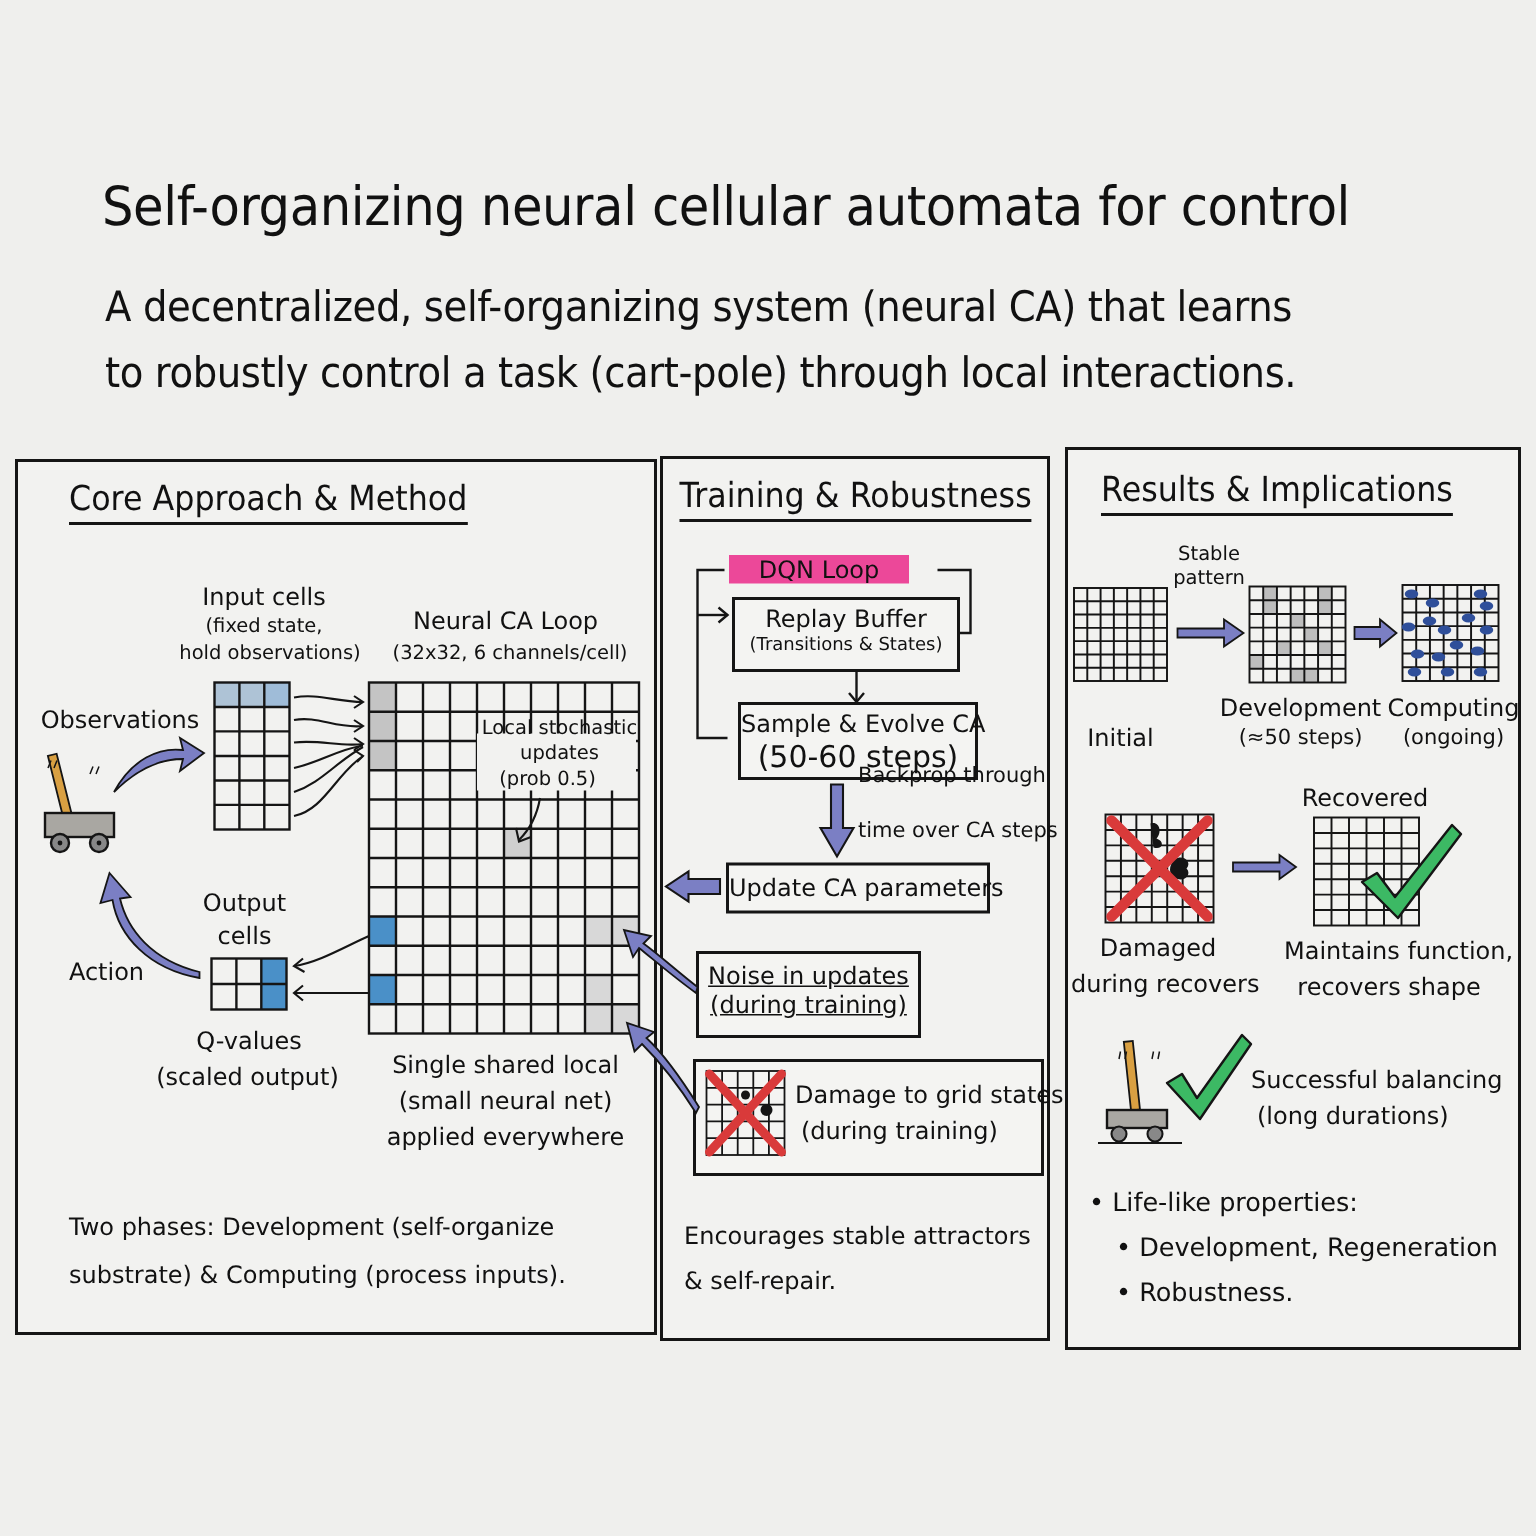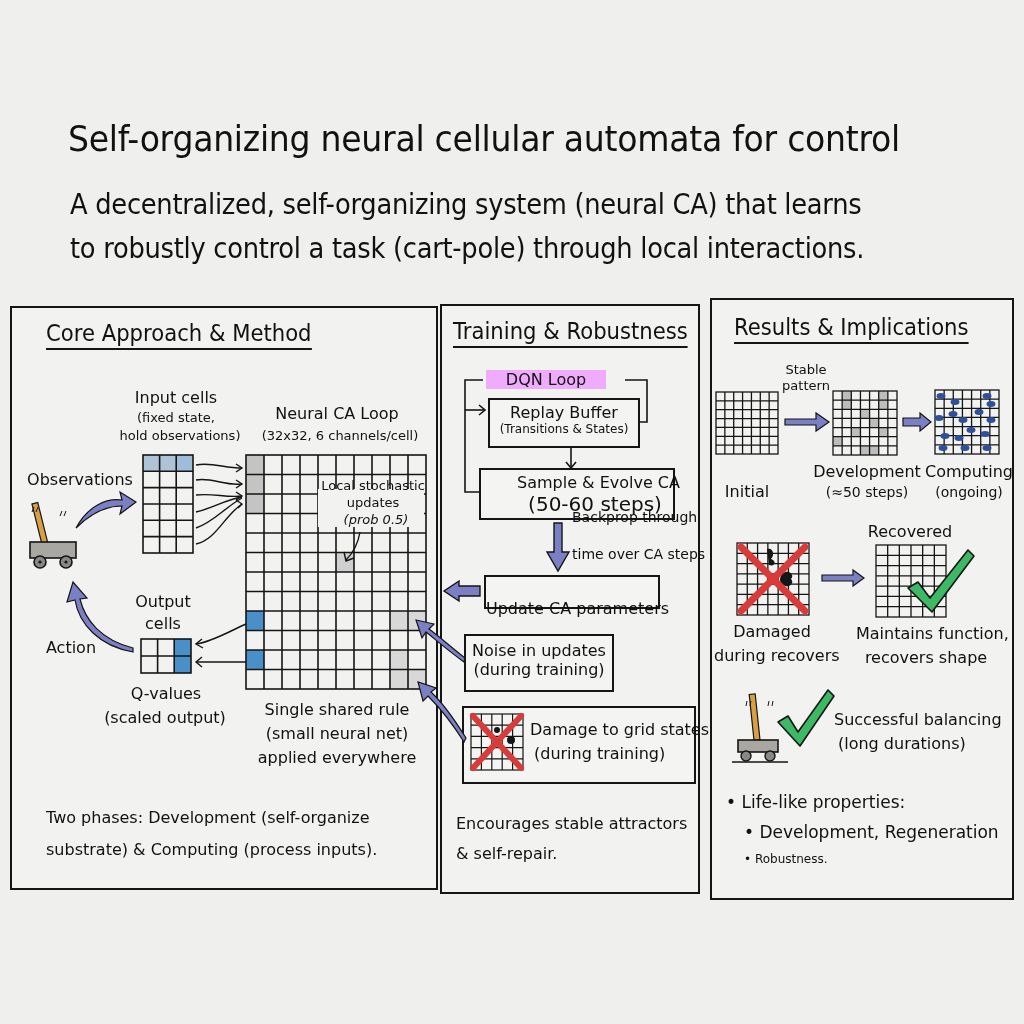--- a/index.html
+++ b/index.html
@@ -107,21 +107,21 @@
       <line x1="0" y1="136.5" x2="180" y2="136.5"></line>
       <line x1="0" y1="156" x2="180" y2="156"></line>
       <line x1="0" y1="175.5" x2="180" y2="175.5"></line>
       <line x1="0" y1="195" x2="180" y2="195"></line>
       <line x1="0" y1="214.5" x2="180" y2="214.5"></line>
     </g>
   <rect x="72" y="34" width="106" height="38" fill="#f2f2f0"></rect>
 </svg>
 <div class="abs lbl-s" style="left:318px; top:478px; width:110px;">Local stochastic</div>
 <div class="abs lbl-s" style="left:318px; top:495px; width:110px;">updates</div>
-<div class="abs lbl-s" style="left:321px; top:512px; width:110px;font-style:italic;">(prob 0.5)</div>
+<div class="abs lbl-s" style="left:310px; top:512px; width:110px;">(prob 0.5)</div>
 <svg class="abs" style="left:340px; top:530px;" width="30" height="36">
   <path d="M20 2 C18 14 12 24 6 30" stroke="#151515" stroke-width="1.4" fill="none"></path>
   <path d="M4 22 L6 31 L14 28" stroke="#151515" stroke-width="1.4" fill="none"></path>
 </svg>
 
 <svg class="abs" style="left:24px; top:498px;" width="60" height="80" viewBox="0 0 60 80">
   <rect x="18" y="4" width="6" height="42" fill="#d9a042" stroke="#151515" stroke-width="1.2" transform="rotate(-14 21 46)"></rect>
   <path d="M8 14 l2 -5 M12 14 l2 -5 M36 18 l2 -5 M40 18 l2 -5" stroke="#151515" stroke-width="1"></path>
   <rect x="6" y="44" width="46" height="16" fill="#a9a7a2" stroke="#151515" stroke-width="1.6"></rect>
   <circle cx="16" cy="64" r="6" fill="#888" stroke="#151515" stroke-width="1.6"></circle>
@@ -157,67 +157,67 @@
     <path d="M54 4 C40 10 20 22 4 24"></path>
       <path d="M10 19 L4 24 L11 28"></path>
     <path d="M54 42 L4 42"></path>
       <path d="M10 37 L4 42 L10 47"></path>
   </g>
 </svg>
 
 <div class="abs lbl" style="left:116px; top:684px; width:100px;">Q-values</div>
 <div class="abs lbl" style="left:100px; top:708px; width:130px;">(scaled output)</div>
 
-<div class="abs lbl" style="left:252px; top:700px; width:170px;">Single shared rule</div>
+<div class="abs lbl" style="left:252px; top:700px; width:170px;">Single shared local</div>
 <div class="abs lbl" style="left:252px; top:724px; width:170px;">(small neural net)</div>
 <div class="abs lbl" style="left:252px; top:748px; width:170px;">applied everywhere</div>
 
 <div class="abs lbl" style="left:46px; top:808px; text-align:left;">Two phases: Development (self-organize</div>
 <div class="abs lbl" style="left:46px; top:840px; text-align:left;">substrate) &amp; Computing (process inputs).</div>
 
 <div class="abs panel" style="left:440px; top:304px; width:256px; height:586px;"></div>
 <div class="abs ptitle" style="left:453px; top:318px;">Training &amp; Robustness</div>
 
 <svg class="abs" style="left:455px; top:370px;" width="210" height="130" viewBox="0 0 210 130">
   <g stroke="#151515" stroke-width="1.6" fill="none">
     <path d="M28 10 L10 10 L10 122 L30 122"></path>
     <path d="M10 40 L30 40"></path>
       <path d="M24 35 L30 40 L24 45"></path>
     <path d="M170 10 L192 10 L192 52 L176 52"></path>
       <path d="M182 47 L176 52 L182 57"></path>
     <path d="M116 76 L116 98"></path>
       <path d="M111 92 L116 98 L121 92"></path>
   </g>
 </svg>
-<div class="abs lbl" style="left:486px; top:370px; width:120px; background:#f0abfc;">DQN Loop</div>
+<div class="abs lbl" style="left:486px; top:370px; width:120px; background:#ec4899;">DQN Loop</div>
 
 <div class="abs box" style="left:488px; top:398px; width:148px; height:46px;">
   <div class="lbl" style="margin-top:3px;">Replay Buffer</div>
   <div class="lbl-s" style="font-size:12px;">(Transitions &amp; States)</div>
 </div>
 
-<div class="abs box" style="left:479px; top:468px; width:156px; height:48px;padding-left:36px;">
+<div class="abs box" style="left:492px; top:468px; width:156px; height:48px;">
   <div class="lbl" style="margin-top:3px;">Sample &amp; Evolve CA</div>
   <div class="lbl" style="font-size:20px;">(50-60 steps)</div>
 </div>
 
 <svg class="abs" style="left:546px; top:522px;" width="24" height="50" viewBox="0 0 24 50">
   <path d="M8 1 L16 1 L16 30 L23 30 L12 49 L1 30 L8 30 Z" fill="#7b7fc4" stroke="#151515" stroke-width="1.4"></path>
 </svg>
 <div class="abs lbl-s" style="left:572px; top:509px; text-align:left; font-size:14px;">Backprop through</div>
 <div class="abs lbl-s" style="left:572px; top:546px; text-align:center; font-size:14px;">time over CA steps</div>
 
 <div class="abs box" style="left:484px; top:575px; width:172px; height:30px;">
-  <div class="lbl" style="margin-top:22px;">Update CA parameters</div>
+  <div class="lbl" style="margin-top:5px;">Update CA parameters</div>
 </div>
 <svg class="abs" style="left:443px; top:580px;" width="38" height="22" viewBox="0 0 38 22">
   <path d="M37 6 L16 6 L16 1 L1 11 L16 21 L16 16 L37 16 Z" fill="#7b7fc4" stroke="#151515" stroke-width="1.4"></path>
 </svg>
 
-<div class="abs box" style="left:464px; top:634px; width:146px; height:54px;">
+<div class="abs box" style="left:464px; top:634px; width:146px; height:54px;text-decoration:underline;">
   <div class="lbl" style="margin-top:5px;">Noise in updates</div>
   <div class="lbl">(during training)</div>
 </div>
 <svg class="abs" style="left:410px; top:618px;" width="56" height="46" viewBox="0 0 56 46">
   <path d="M54 44 C40 34 26 22 16 14 L12 20 L6 2 L24 6 L19 11 C30 19 42 30 55 40 Z" fill="#7b7fc4" stroke="#151515" stroke-width="1.2"></path>
 </svg>
 
 <div class="abs box" style="left:462px; top:706px; width:230px; height:74px;"></div>
 <svg class="abs" style="left:471px; top:714px;" width="52" height="56" viewBox="0 0 52 56">
   <g stroke="#151515" stroke-width="1.2" fill="none">
@@ -400,13 +400,13 @@
   <line x1="0" y1="72" x2="56" y2="72" stroke="#151515" stroke-width="1.4"></line>
 </svg>
 <svg class="abs" style="left:776px; top:688px;" width="60" height="60" viewBox="0 0 60 60">
   <path d="M2 34 L12 28 L22 44 L52 2 L58 8 L24 58 Z" fill="#3cb964" stroke="#151515" stroke-width="1.6" stroke-linejoin="round"></path>
 </svg>
 <div class="abs lbl" style="left:834px; top:710px; text-align:left;">Successful balancing</div>
 <div class="abs lbl" style="left:838px; top:734px; text-align:left;">(long durations)</div>
 
 <div class="abs lbl" style="left:726px; top:792px; text-align:left; font-size:17px;">• Life-like properties:</div>
 <div class="abs lbl" style="left:744px; top:822px; text-align:left; font-size:17px;">• Development, Regeneration</div>
-<div class="abs lbl" style="left:744px; top:852px; text-align:left; font-size:12px;">• Robustness.</div>
+<div class="abs lbl" style="left:744px; top:852px; text-align:left; font-size:17px;">• Robustness.</div>
 
 </body></html>

